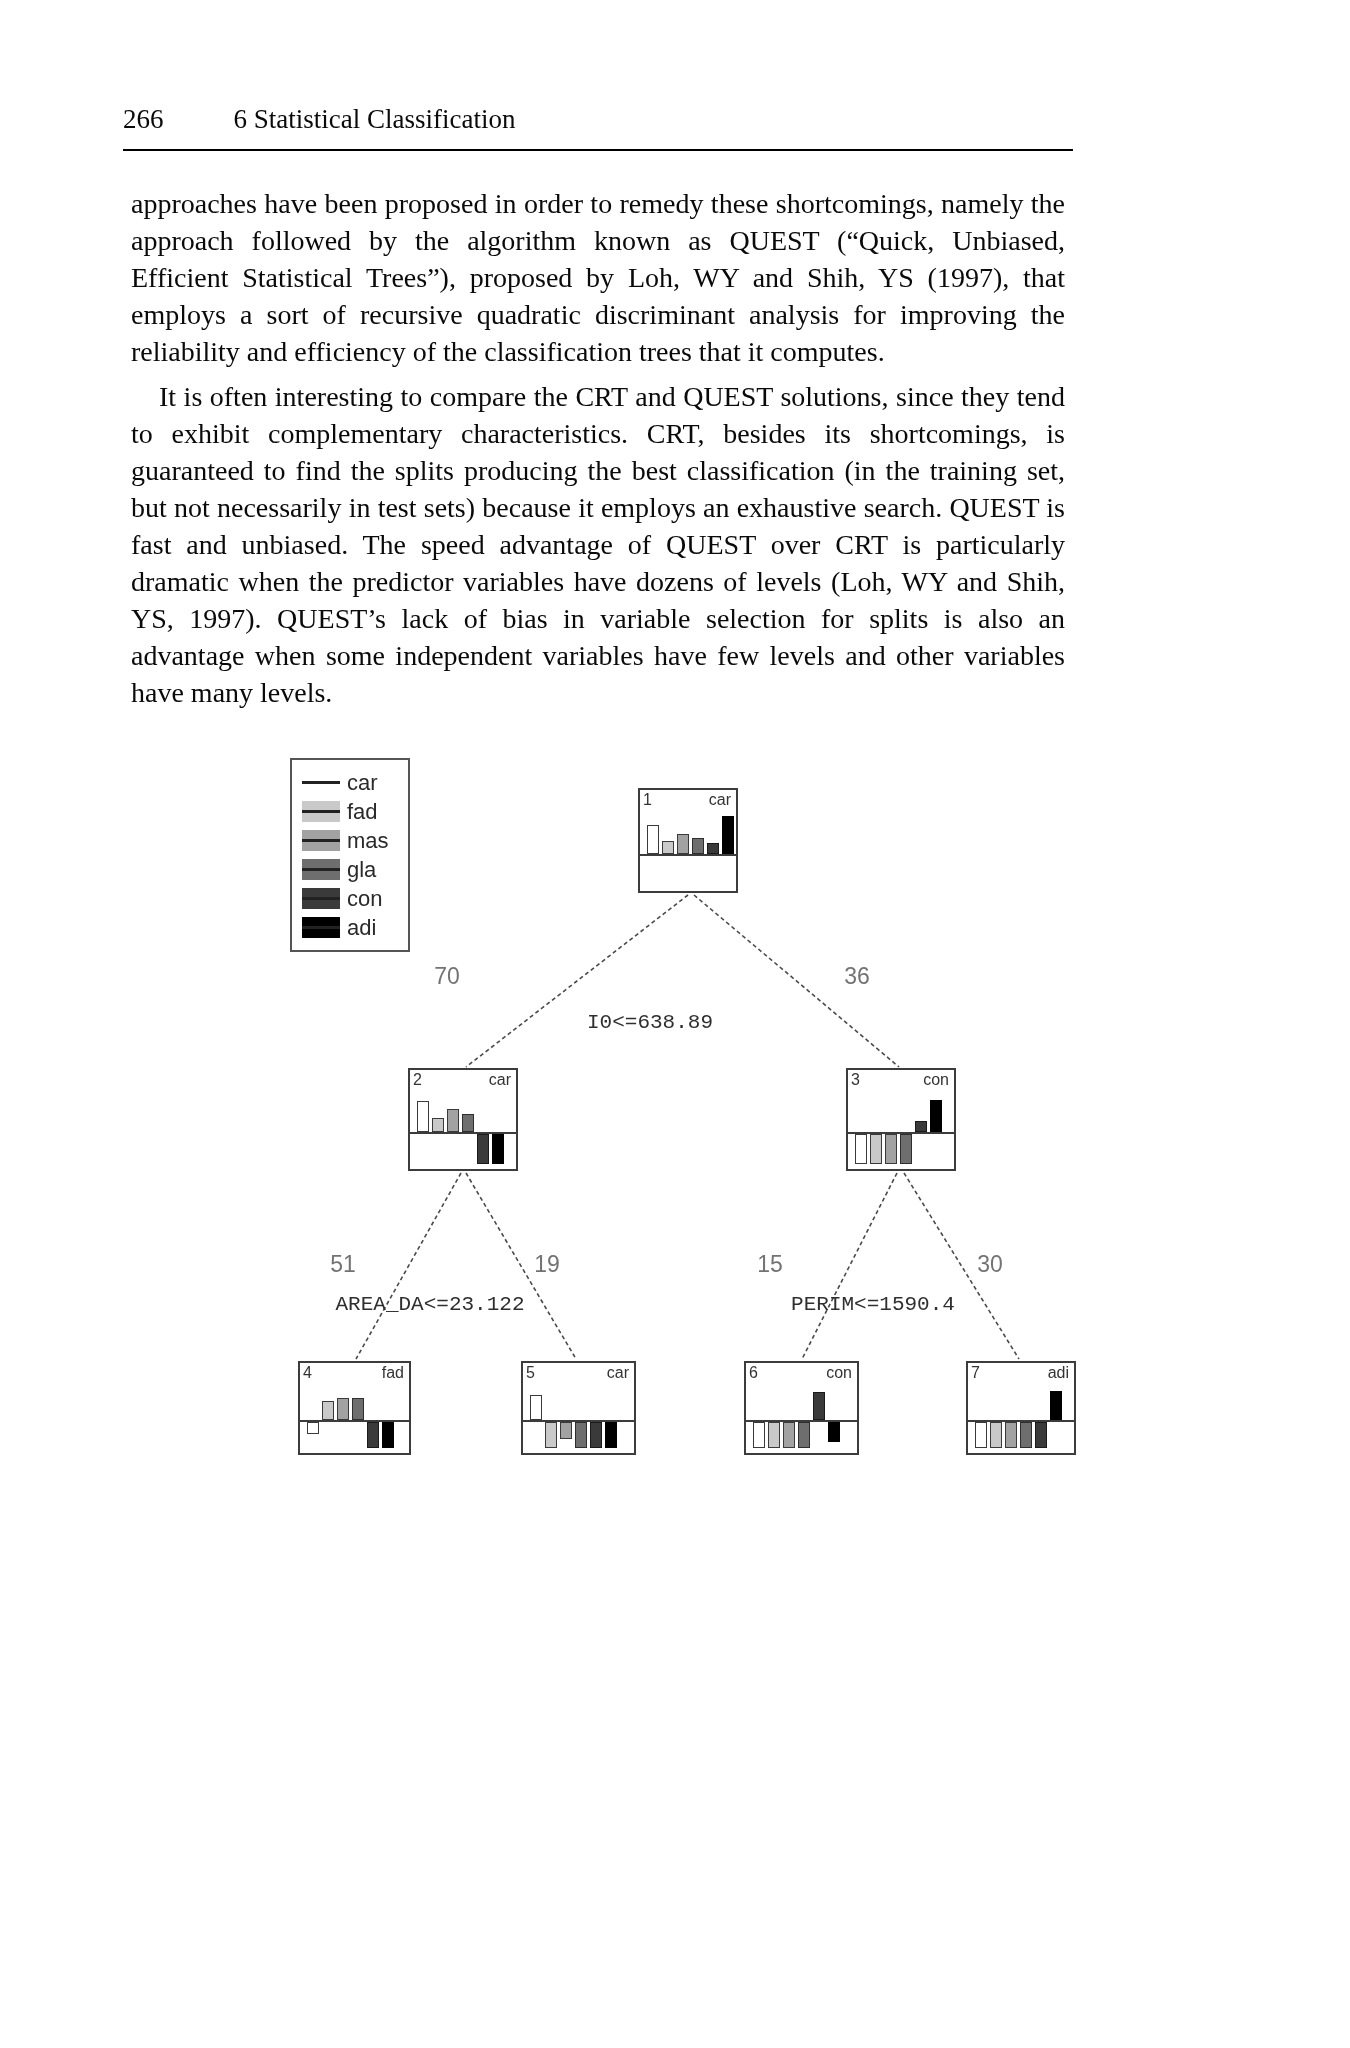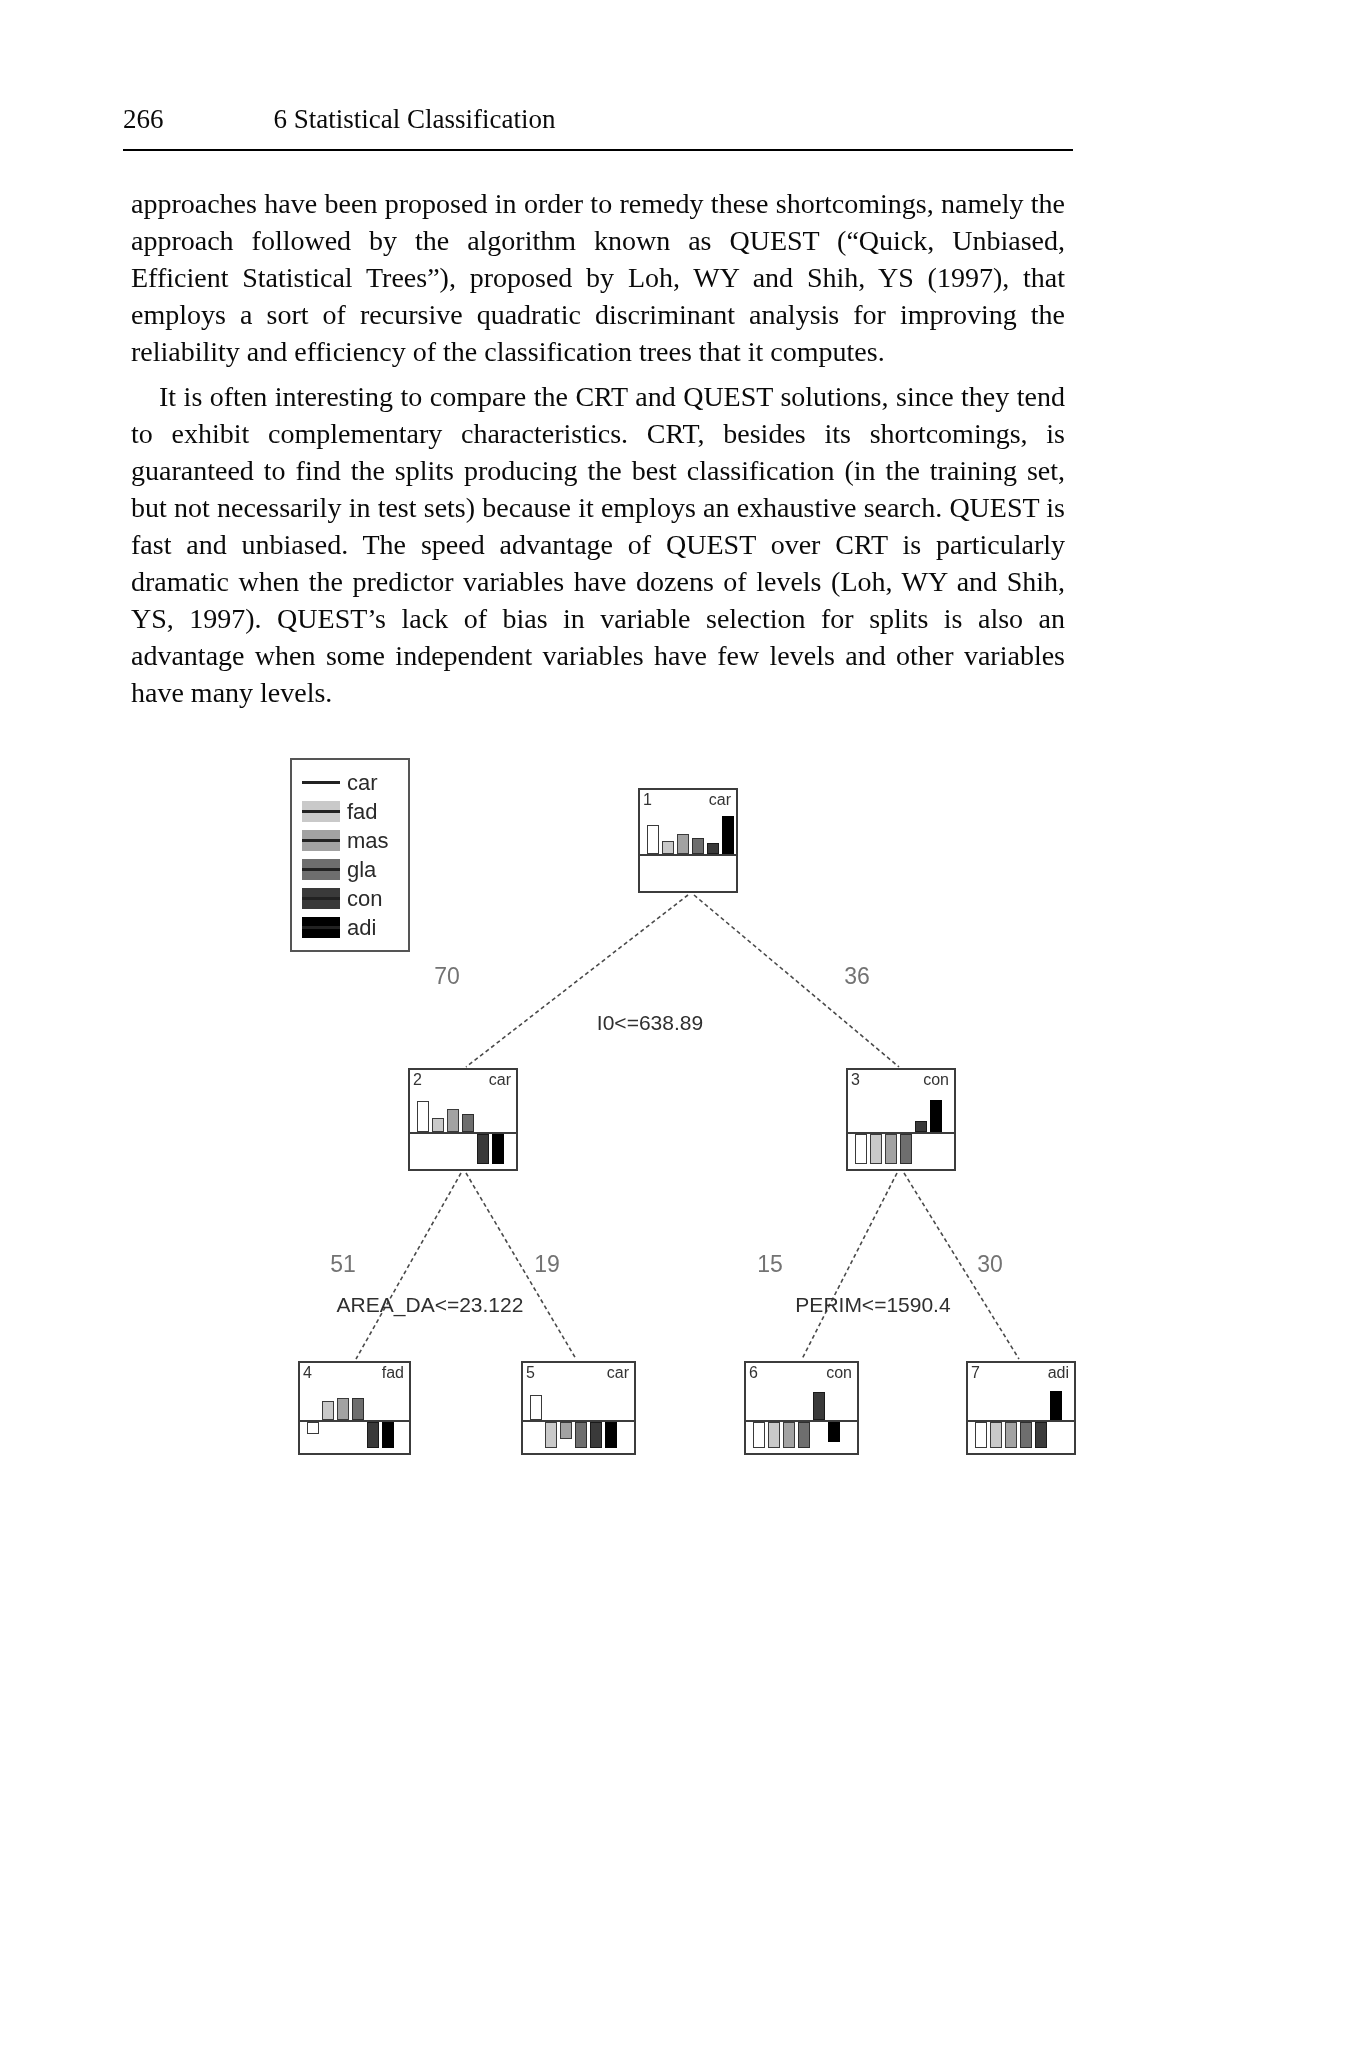--- a/index.html
+++ b/index.html
@@ -1,21 +1,21 @@
 <!DOCTYPE html>
 <html><head>
 <meta charset="utf-8">
 <style>
   html,body{margin:0;padding:0;background:#ffffff;}
   body{width:1350px;height:2048px;position:relative;color:#0a0a0a;
        font-family:"Liberation Serif", serif;}
   .content{position:absolute;left:123px;top:104px;width:950px;}
   .pghead{font-size:27px;display:flex;align-items:baseline;}
   .pgnum{display:inline-block;}
-  .runtitle{display:inline-block;margin-left:110px;}
+  .runtitle{display:inline-block;margin-left:70px;}
   .rule{border:none;border-top:2px solid #000;margin:14px 0 0 0;width:950px;}
   p.body{font-size:28px;line-height:37px;text-align:justify;margin:8px;}
   p.first{margin-top:34px;}
   p.cont{margin-top:0;}
   p.cont .indent{display:inline-block;width:28px;}
   h2.example{font-size:30px;font-weight:bold;margin:44px 0 0 0;}
   p.qa{margin-top:27px;}
   p.ans{margin-top:16px;}
   
   .figure{position:relative;margin-top:42px;margin-left:162px;width:810px;height:720px;
@@ -34,21 +34,21 @@
   .n2{left:561px;top:315px;width:110px;height:103px;}
   .n3{left:13px;top:608px;width:113px;height:94px;}
   .n4{left:236px;top:608px;width:115px;height:94px;}
   .n5{left:459px;top:608px;width:115px;height:94px;}
   .n6{left:681px;top:608px;width:110px;height:94px;}
   .nid{position:absolute;left:3px;top:1px;font-size:16px;color:#333;}
   .ncls{position:absolute;right:5px;top:1px;font-size:16px;color:#333;}
   .nbase{position:absolute;left:0;top:63%;width:100%;height:2px;background:#3c3c3c;}
   .bar{position:absolute;border:1.5px solid #2e2e2e;box-sizing:border-box;}
   .blabel{position:absolute;font-size:23px;color:#737373;transform:translateX(-50%);}
-  .slabel{position:absolute;font-size:21px;color:#2f2f2f;transform:translateX(-50%);white-space:nowrap;}
+  .slabel{position:absolute;font-size:21px;color:#2f2f2f;transform:translateX(-50%);white-space:nowrap;font-family:Liberation Mono, monospace;}
   .caption{font-size:28px;line-height:37px;text-align:justify;margin:10px 0 0 0;}
 </style>
 </head>
 <body>
 
 <div class="content">
 
   <div class="pghead">
     <span class="pgnum">266</span>
     <span class="runtitle">6 Statistical Classification</span>

